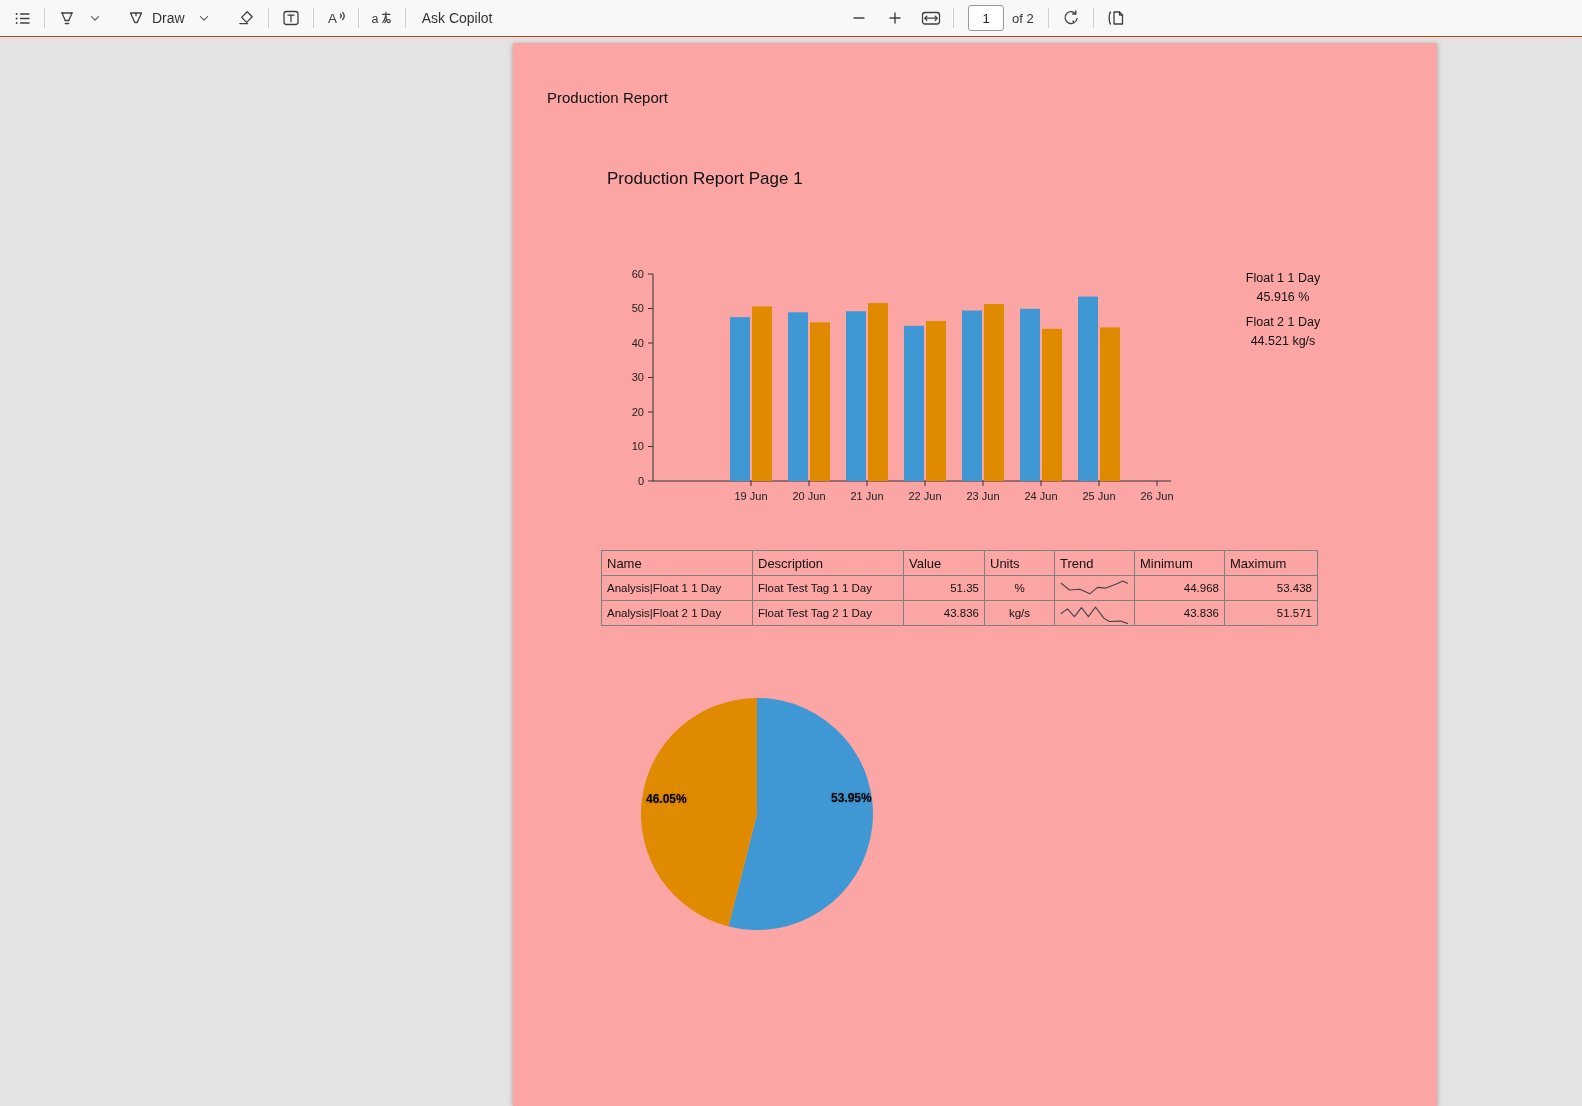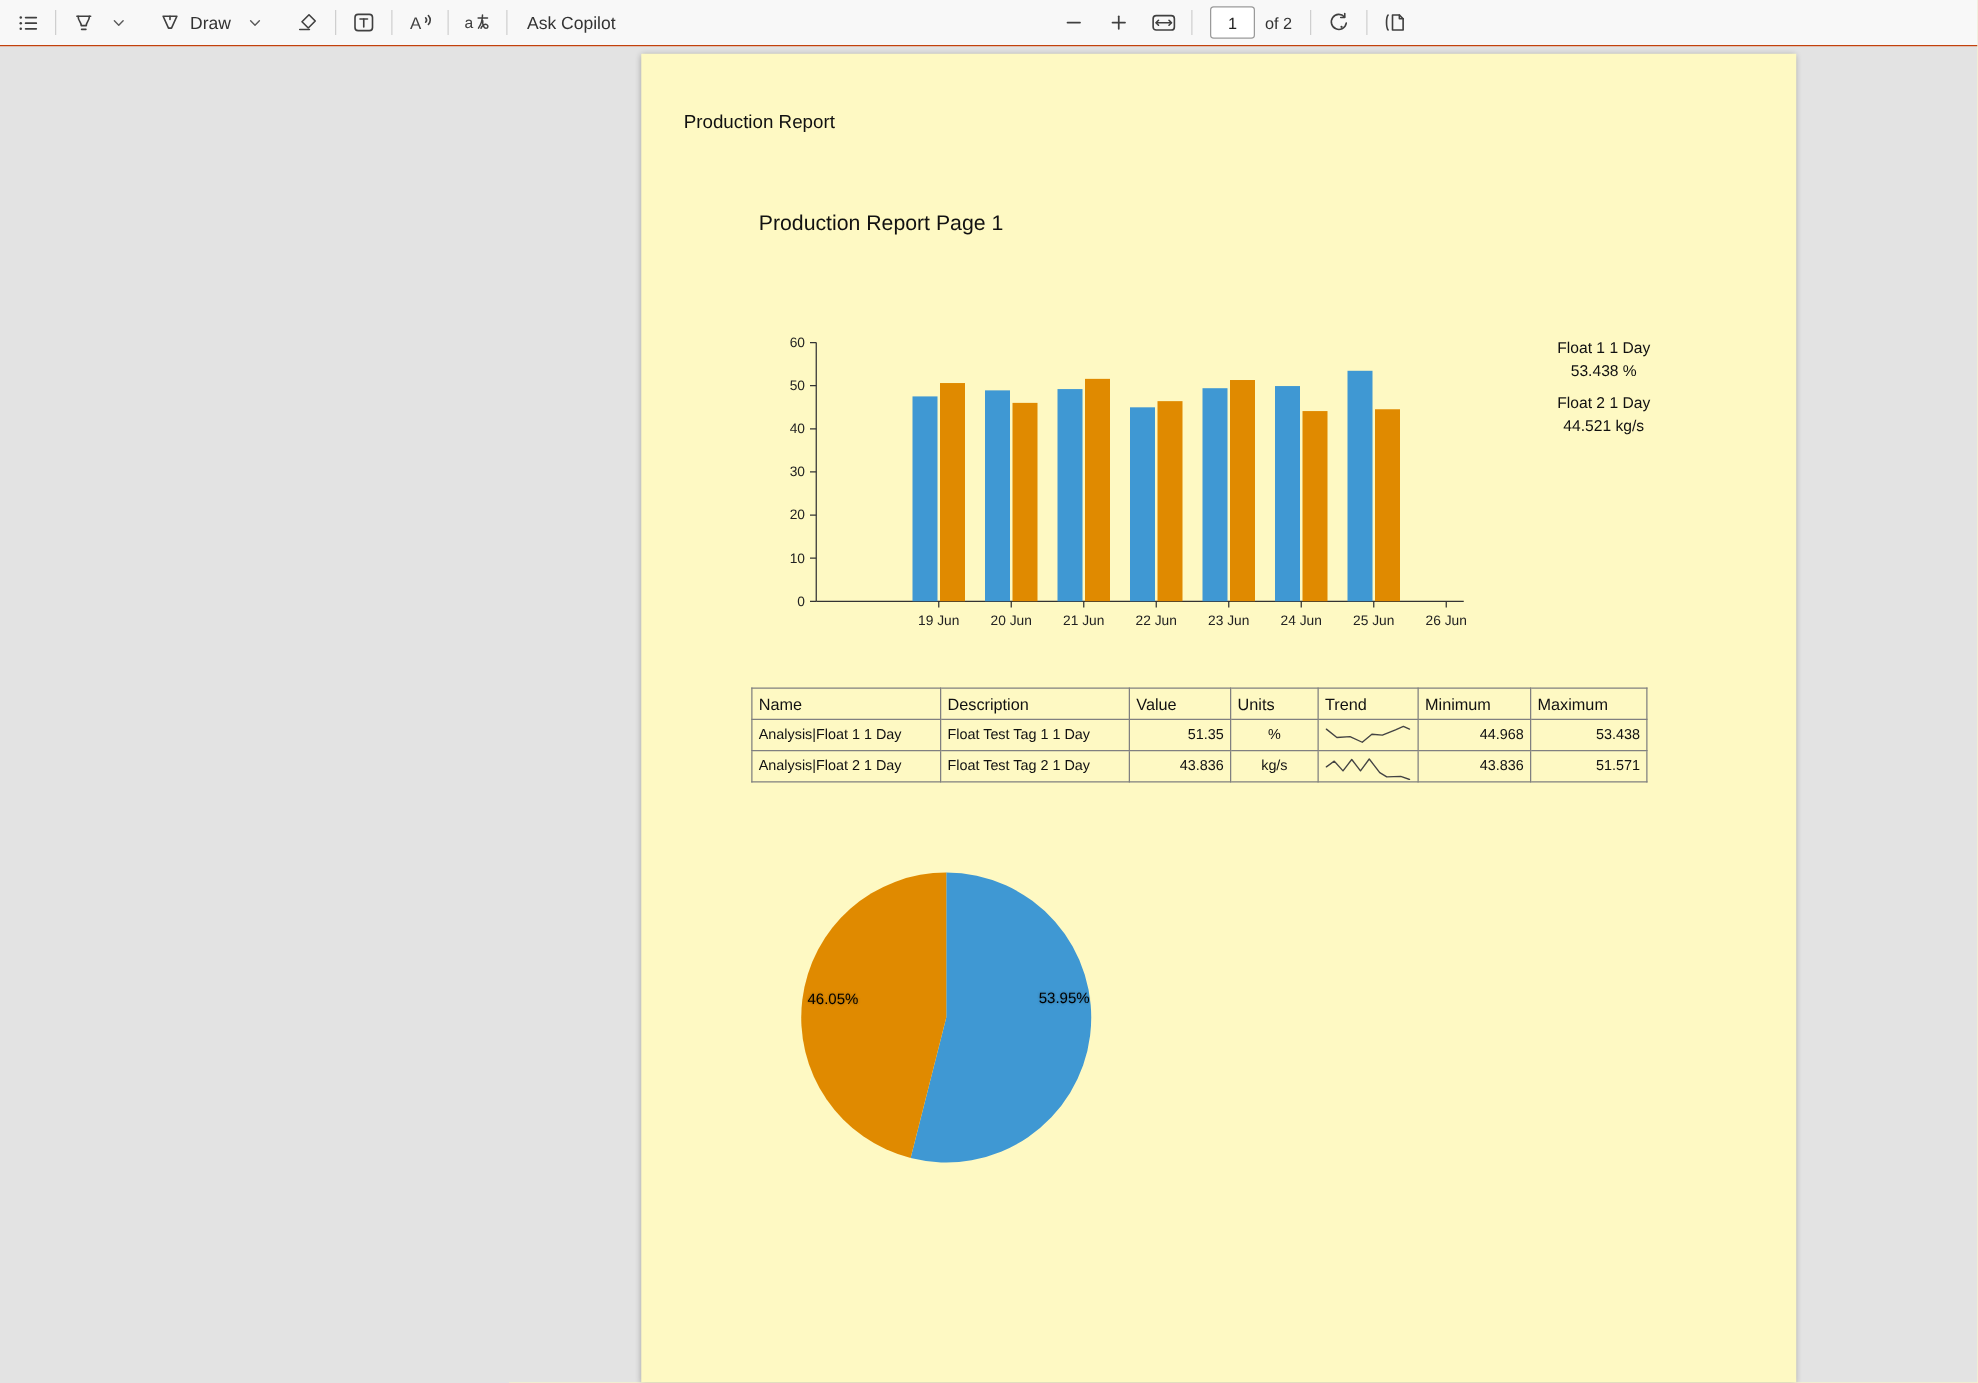--- a/index.html
+++ b/index.html
@@ -34,21 +34,21 @@
     width: 36px; height: 26px; border: 1px solid #9a9a9a; border-radius: 3px;
     background: #fff; text-align: center; font-size: 13px; color: #222;
     font-family: "Liberation Sans", sans-serif; margin: 0 8px 0 6px;
   }
   .of-label { font-size: 13px; color: #333; margin-right: 6px; }
   .ask-copilot { font-size: 14px; color: #333; background: transparent; border: none; cursor: pointer; height: 28px; border-radius: 4px; padding: 0 8px; }
 
   
   .doc-page {
     position: absolute; left: 513px; top: 43px; width: 924px; height: 1063px;
-    background: #fef9c3;
+    background: #fca5a5;
     box-shadow: 0 1px 5px rgba(0,0,0,0.32);
   }
   .doc-header { position: absolute; left: 34px; top: 46px; font-size: 15px; color: #111; }
   .doc-title  { position: absolute; left: 94px; top: 126px; font-size: 17px; color: #111; }
 
   .bar-chart-wrap { position: absolute; left: 100px; top: 218px; width: 580px; height: 252px; }
 
   .bar-legend {
     position: absolute; left: 670px; top: 226px; width: 200px;
     text-align: center; font-size: 12.5px; color: #111; line-height: 19px;
@@ -66,21 +66,21 @@
   }
   .report-table th { font-weight: normal; font-size: 13px; text-align: left; }
   .report-table td.num { text-align: right; }
   .report-table td.ctr { text-align: center; }
   .report-table td.trend-cell { padding: 1px 4px; }
   .report-table td.trend-cell svg { display: block; }
 
   
   .pie-wrap { position: absolute; left: 124px; top: 651px; width: 240px; height: 240px; }
   .pie-label {
-    position: absolute; font-size: 12px; font-weight: normal; color: #000;
+    position: absolute; font-size: 12px; font-weight: bold; color: #000;
     text-shadow: 0 0 2px rgba(0,0,0,0.35);
   }
   .pie-label-left  { left: 133px; top: 749px; }
   .pie-label-right { left: 318px; top: 748px; }
   .pie-legend {
     position: absolute; left: 377px; top: 674px; width: 250px;
     text-align: center; font-size: 12.5px; color: #111;
   }
   .pie-legend .line2 { margin-top: 9px; }
 </style>
@@ -304,21 +304,21 @@
         <text x="486" y="239" text-anchor="middle" font-size="11" fill="#222" font-family="Liberation Sans, sans-serif">25 Jun</text>
         <rect x="465" y="35.632000000000005" width="20" height="184.368" fill="#3F98D3"></rect>
         <rect x="487" y="66.40599999999998" width="20" height="153.59400000000002" fill="#E08A00"></rect>
         <line x1="544" y1="220" x2="544" y2="225" stroke="#333" stroke-width="1"></line>
         <text x="544" y="239" text-anchor="middle" font-size="11" fill="#222" font-family="Liberation Sans, sans-serif">26 Jun</text>
       </svg>
   </div>
 
   <div class="bar-legend">
     <div>Float 1 1 Day</div>
-    <div>53.438 %</div>
+    <div>45.916 %</div>
     <div class="pair2">Float 2 1 Day</div>
     <div>44.521 kg/s</div>
   </div>
 
   <table class="report-table">
     <colgroup>
       <col style="width:151px">
         <col style="width:151px">
         <col style="width:81px">
       <col style="width:70px">

